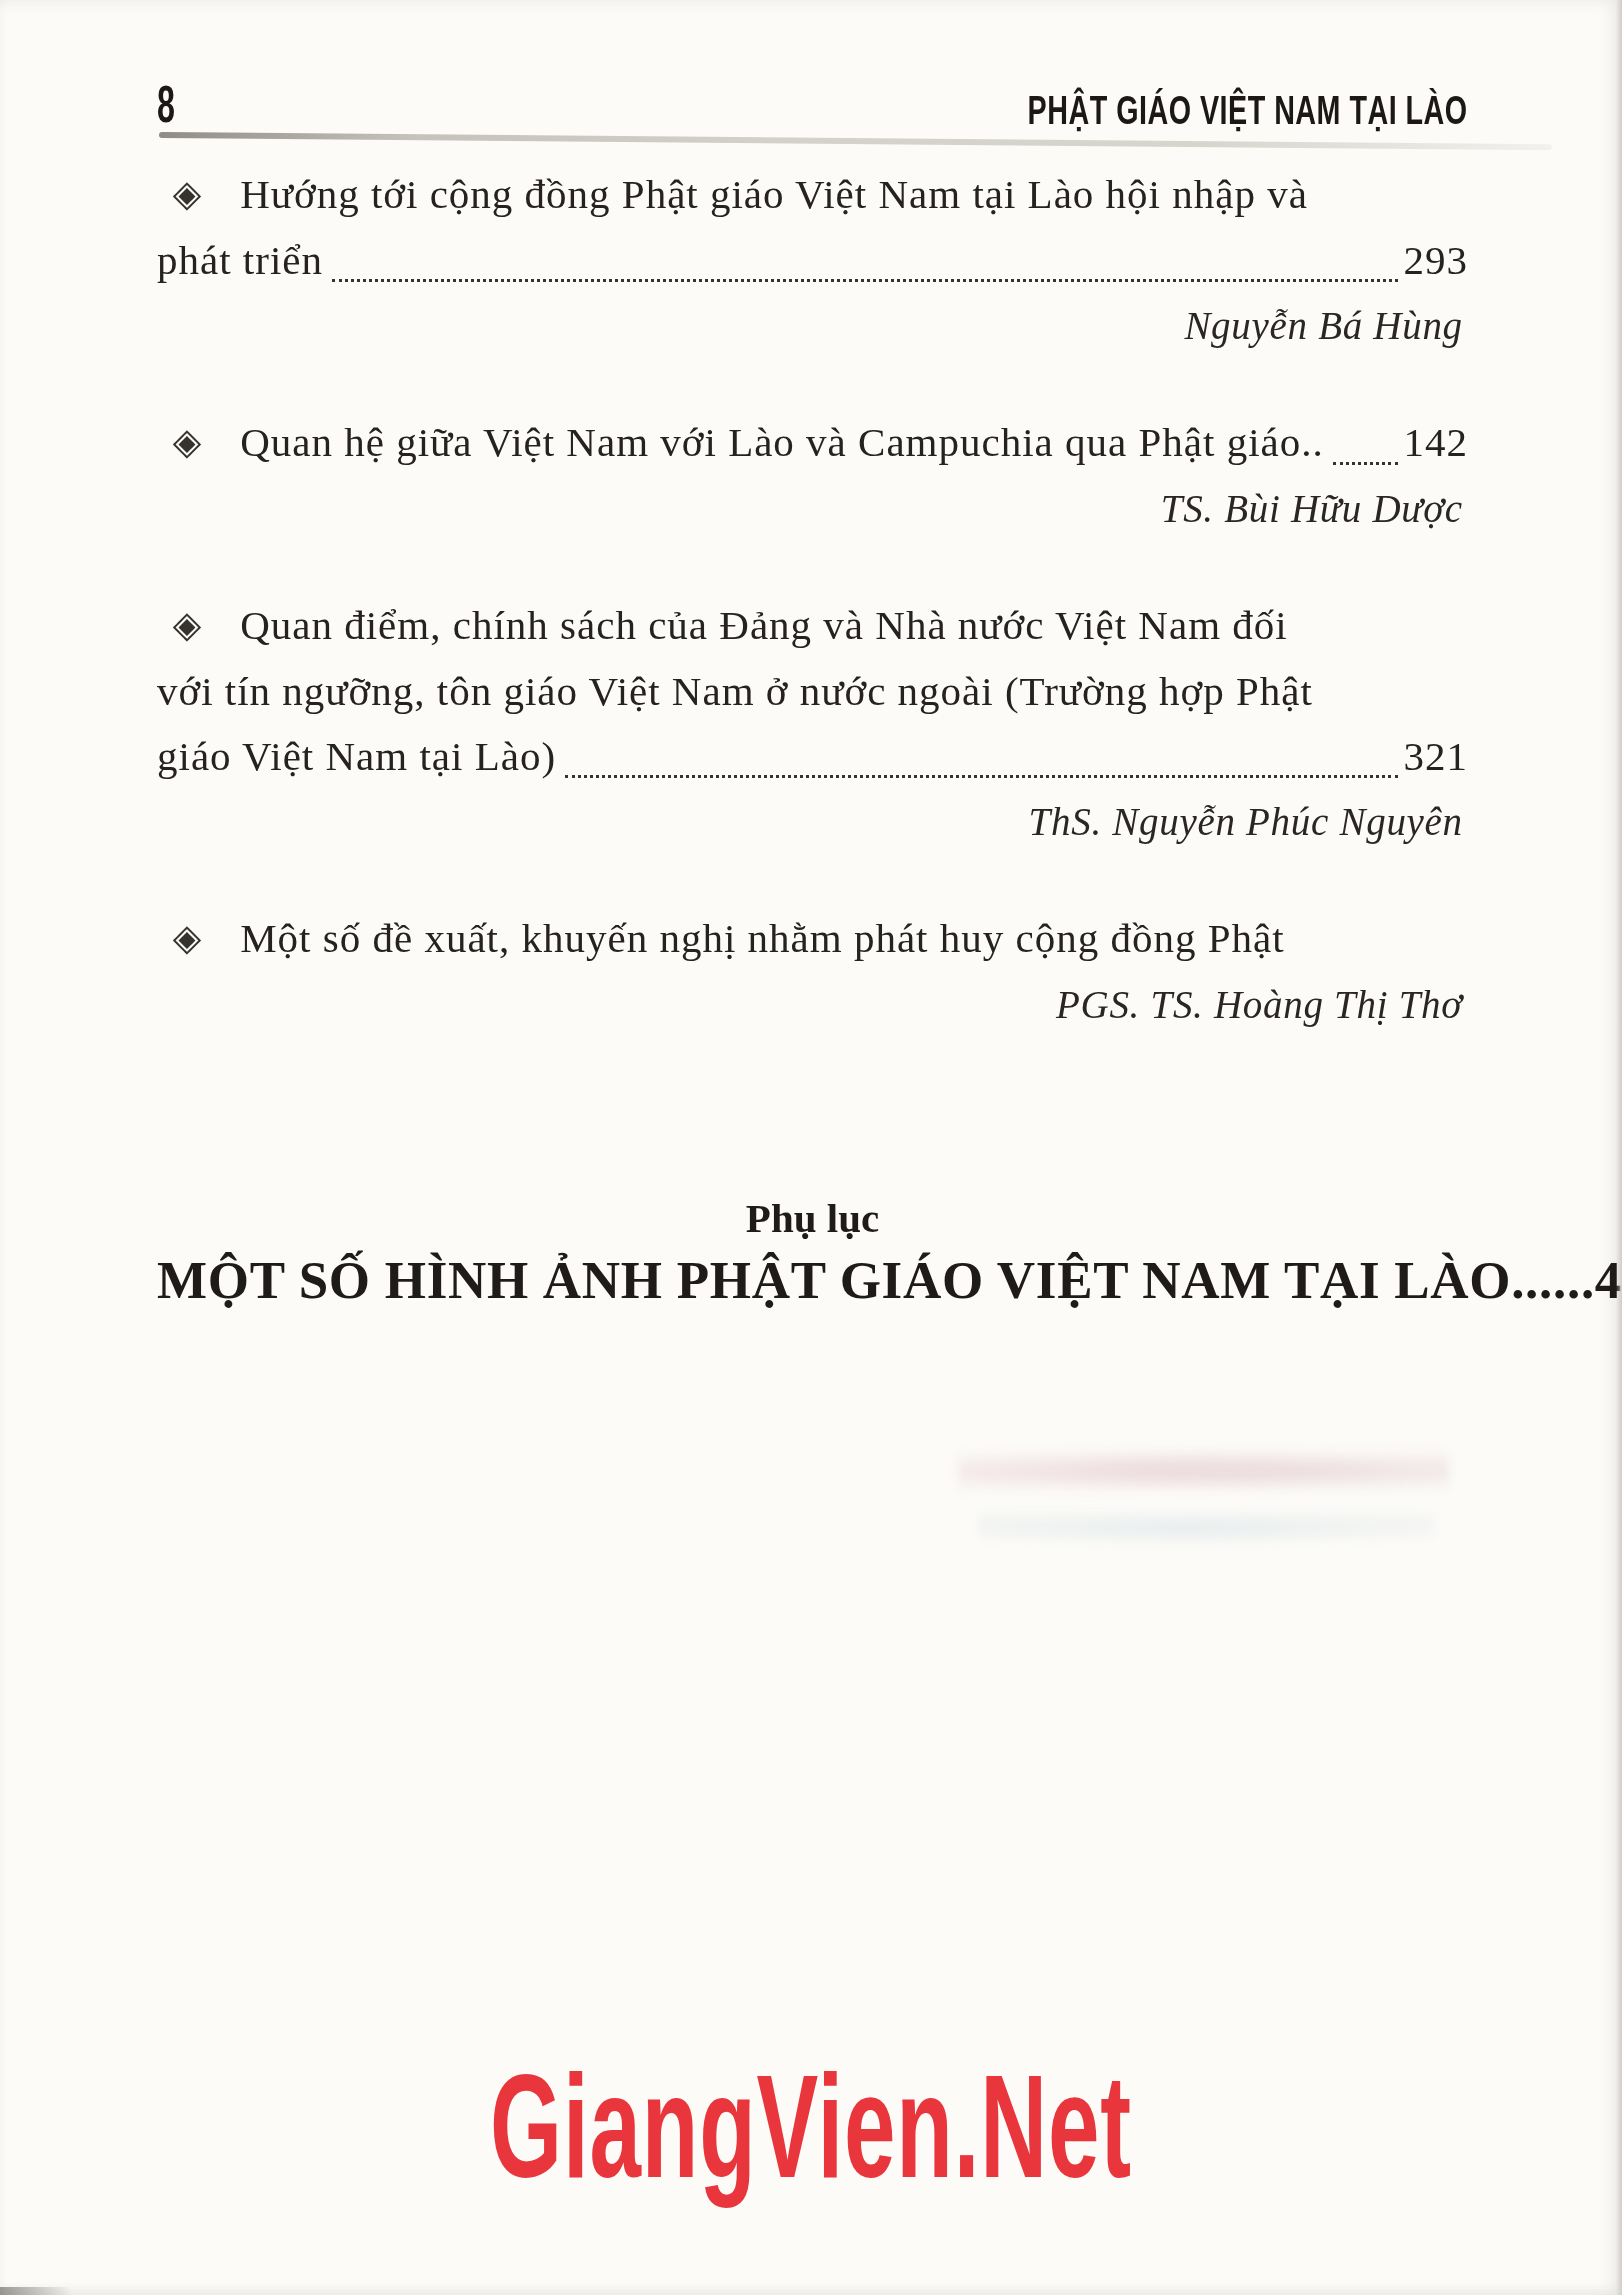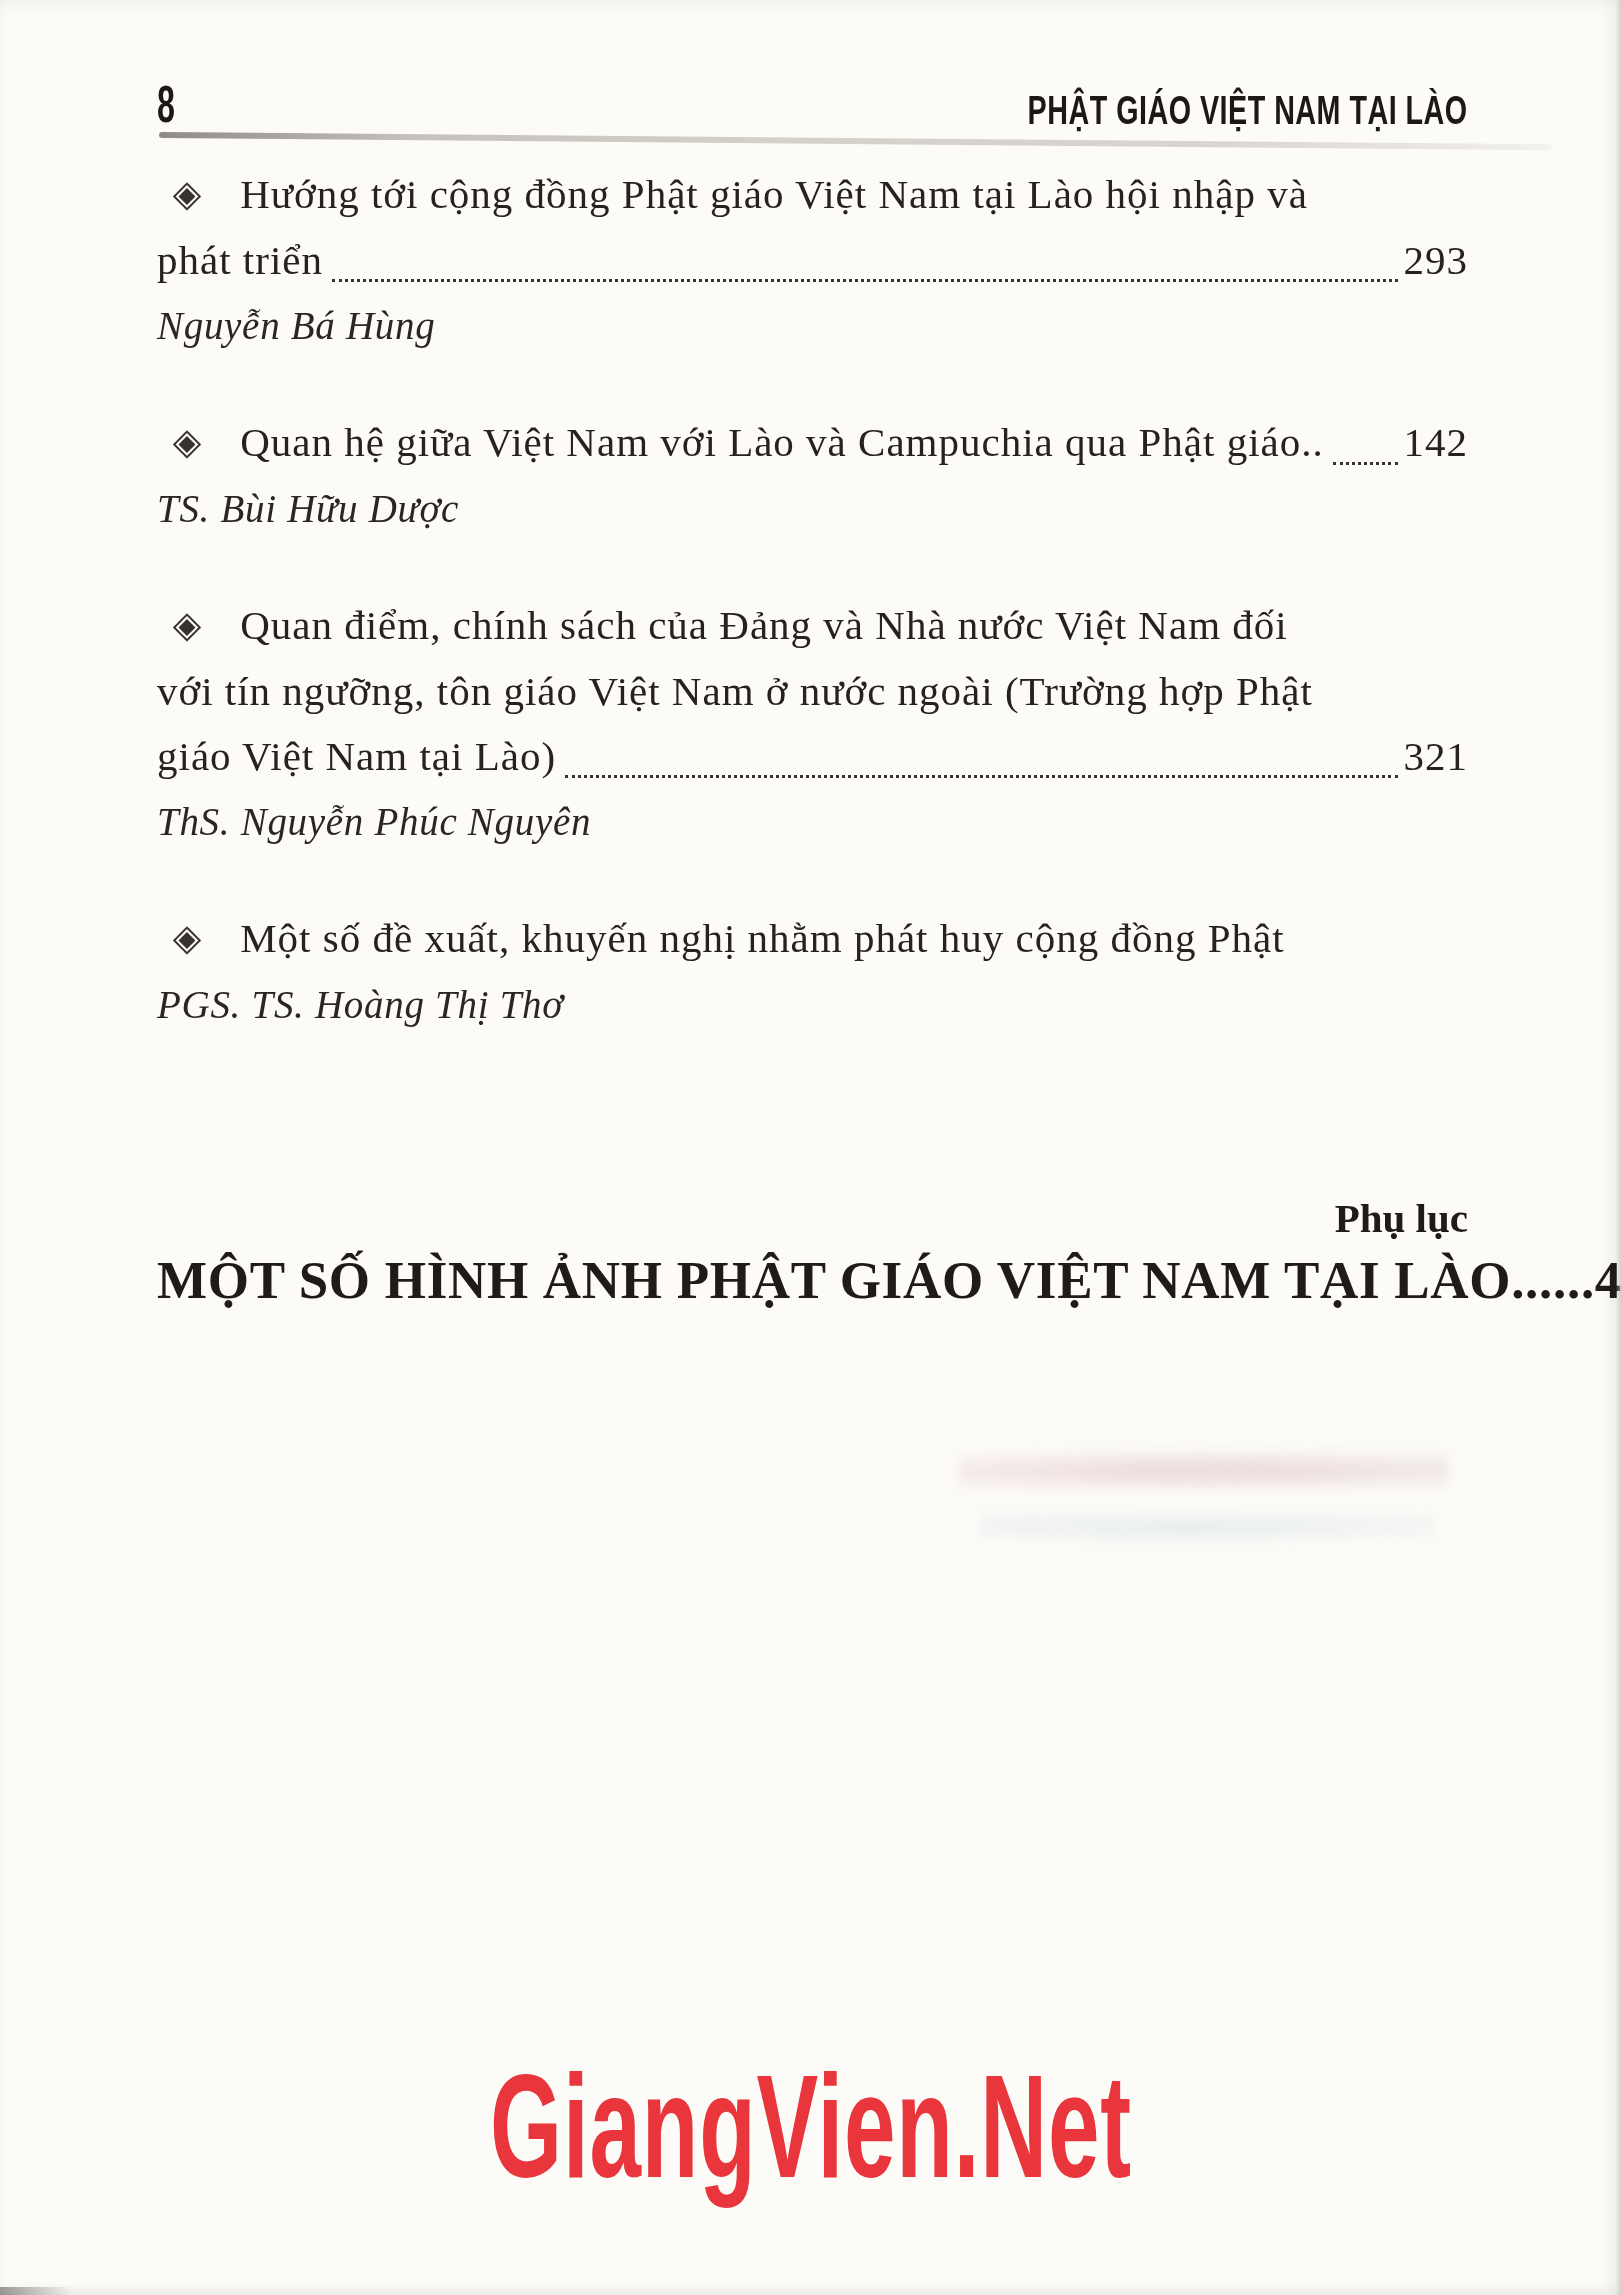--- a/index.html
+++ b/index.html
@@ -63,28 +63,28 @@
     flex: 0 0 auto;
   }
   .txt { flex: 0 1 auto; overflow: hidden; }
   .leader {
     flex: 1 1 auto; min-width: 23.6px;
     border-bottom: 3.9px dotted #37332f;
     margin: 0 5.2px 11px 9.2px; align-self: flex-end;
   }
   .pagenum { flex: 0 0 auto; }
   .author {
-    text-align: left; font-style: italic;
+    text-align: right; font-style: italic;
     font-size: 39px; line-height: 65px; letter-spacing: 0.7px;
     padding-right: 5.2px; color: #2a2623;
   }
   
   .appendix {
     position: absolute; top: 1187px; left: 157px; right: 154px;
-    text-align: right; font-weight: 700; color: #1f1b19;
+    text-align: center; font-weight: 700; color: #1f1b19;
   }
   .appendix-heading { font-size: 41px; line-height: 62px; }
   .appendix-line { font-size: 53px; line-height: 63px; letter-spacing: 0.7px; white-space: nowrap; }
   
   .smudge-a {
     position: absolute; left: 958px; top: 1446px; width: 491px; height: 52px;
     background:
       radial-gradient(ellipse at 12% 50%, rgba(214,168,176,0.20), transparent 65%),
       radial-gradient(ellipse at 42% 45%, rgba(210,165,172,0.18), transparent 60%),
       radial-gradient(ellipse at 70% 50%, rgba(205,170,182,0.17), transparent 60%),

